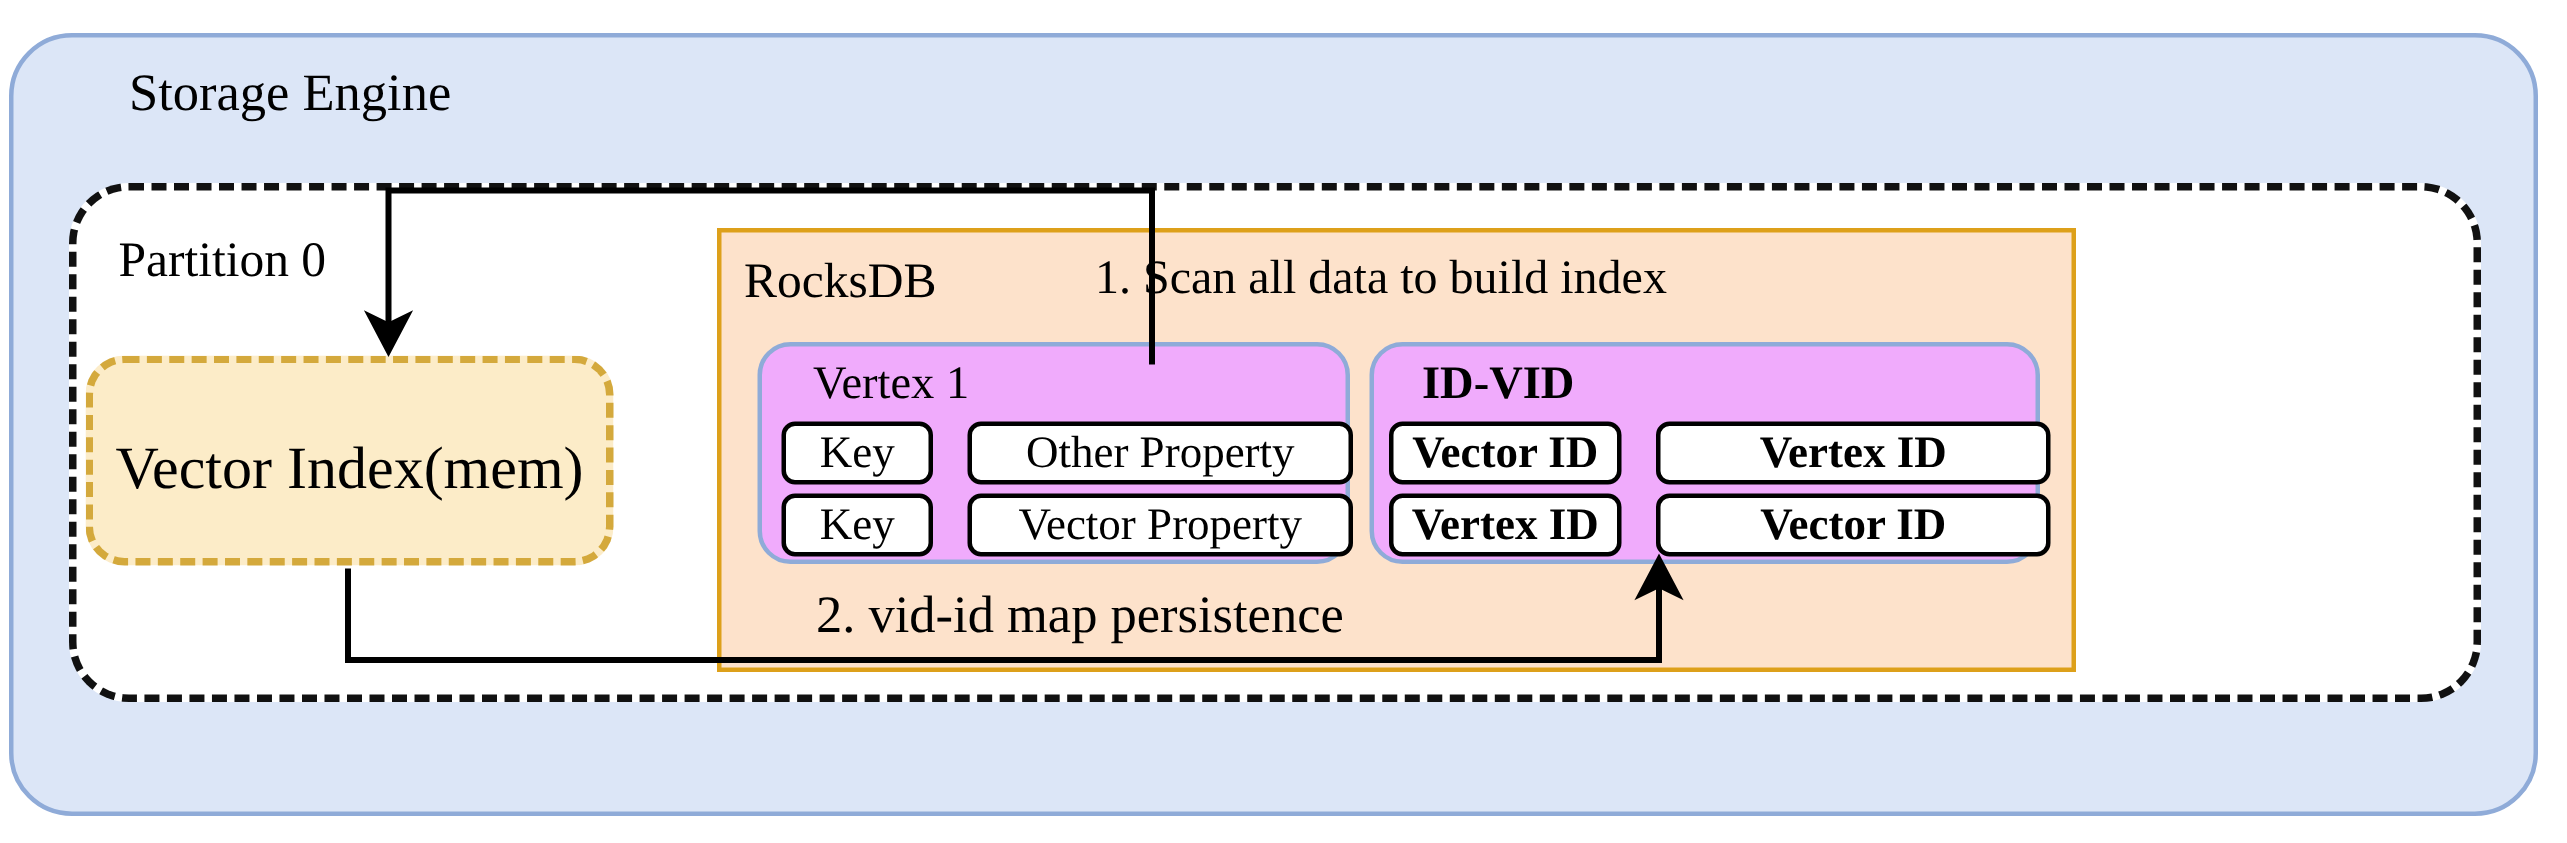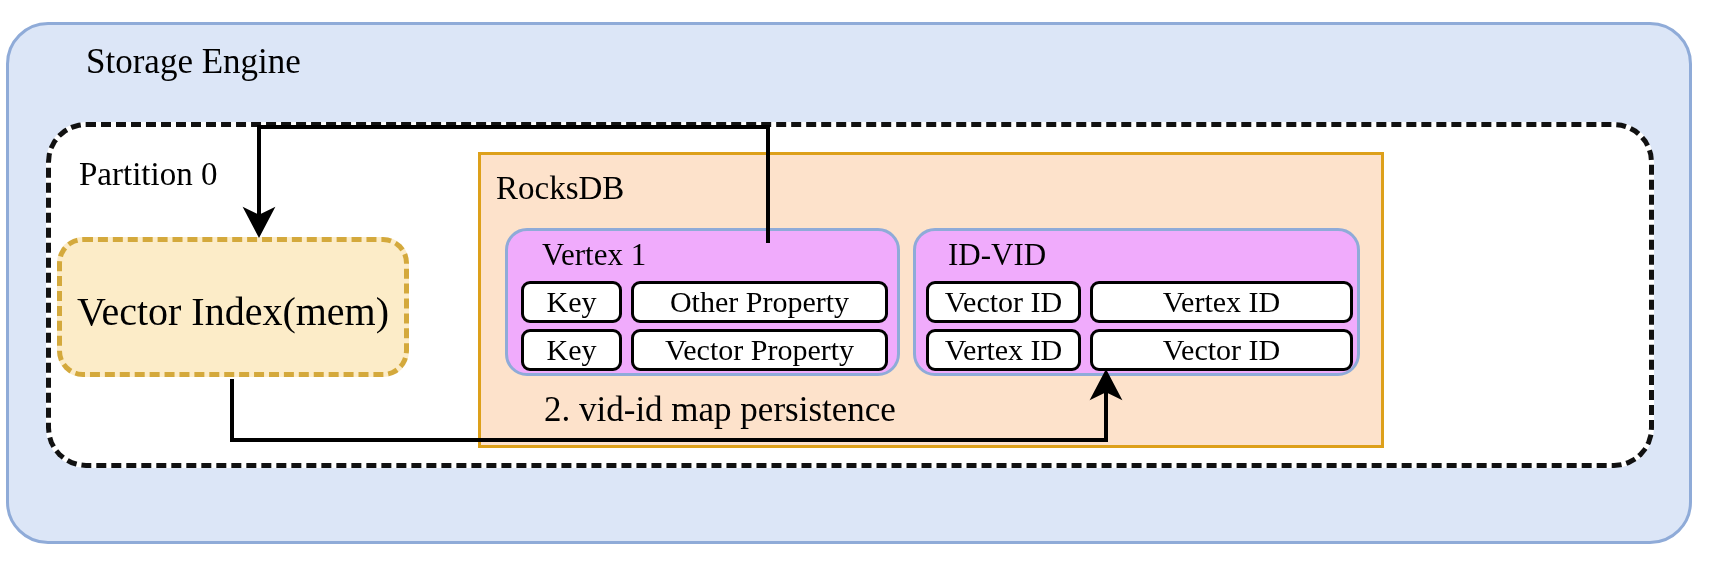--- a/index.html
+++ b/index.html
@@ -135,35 +135,36 @@
     left: 505px;
     top: 228px;
     width: 395px;
     height: 148px;
   }
   .record-group.idvid {
     left: 913px;
     top: 228px;
     width: 447px;
     height: 148px;
+    font-weight: bold;
   }
   .group-title {
     position: absolute;
     top: 8px;
     font-size: 31px;
     line-height: 1;
     white-space: nowrap;
   }
   .record-group.vertex .group-title { left: 34px; }
   .record-group.idvid  .group-title { left: 32px; }
 
   .row {
     position: absolute;
     display: flex;
-    gap: 9px;
+    gap: 23px;
   }
   .record-group.vertex .row { left: 13px; }
   .record-group.idvid  .row { left: 10px; }
   .row.r1 { top: 50px; }
   .row.r2 { top: 98px; }
 
   .cell {
     box-sizing: border-box;
     background: #ffffff;
     border: 3px solid #000000;
@@ -201,20 +202,21 @@
   <div class="partition"></div>
   <div class="partition-title">Partition 0</div>
 
   <div class="vector-index">
     <div class="vector-index-label">Vector Index(mem)</div>
   </div>
 
   <div class="rocksdb"></div>
   <div class="rocksdb-title">RocksDB</div>
 
+  <div class="step1-label">1. Scan all data to build index</div>
   <div class="step2-label">2. vid-id map persistence</div>
 
   <div class="record-group vertex">
     <div class="group-title">Vertex 1</div>
     <div class="row r1">
       <div class="cell key">Key</div>
       <div class="cell prop">Other Property</div>
     </div>
     <div class="row r2">
       <div class="cell key">Key</div>

